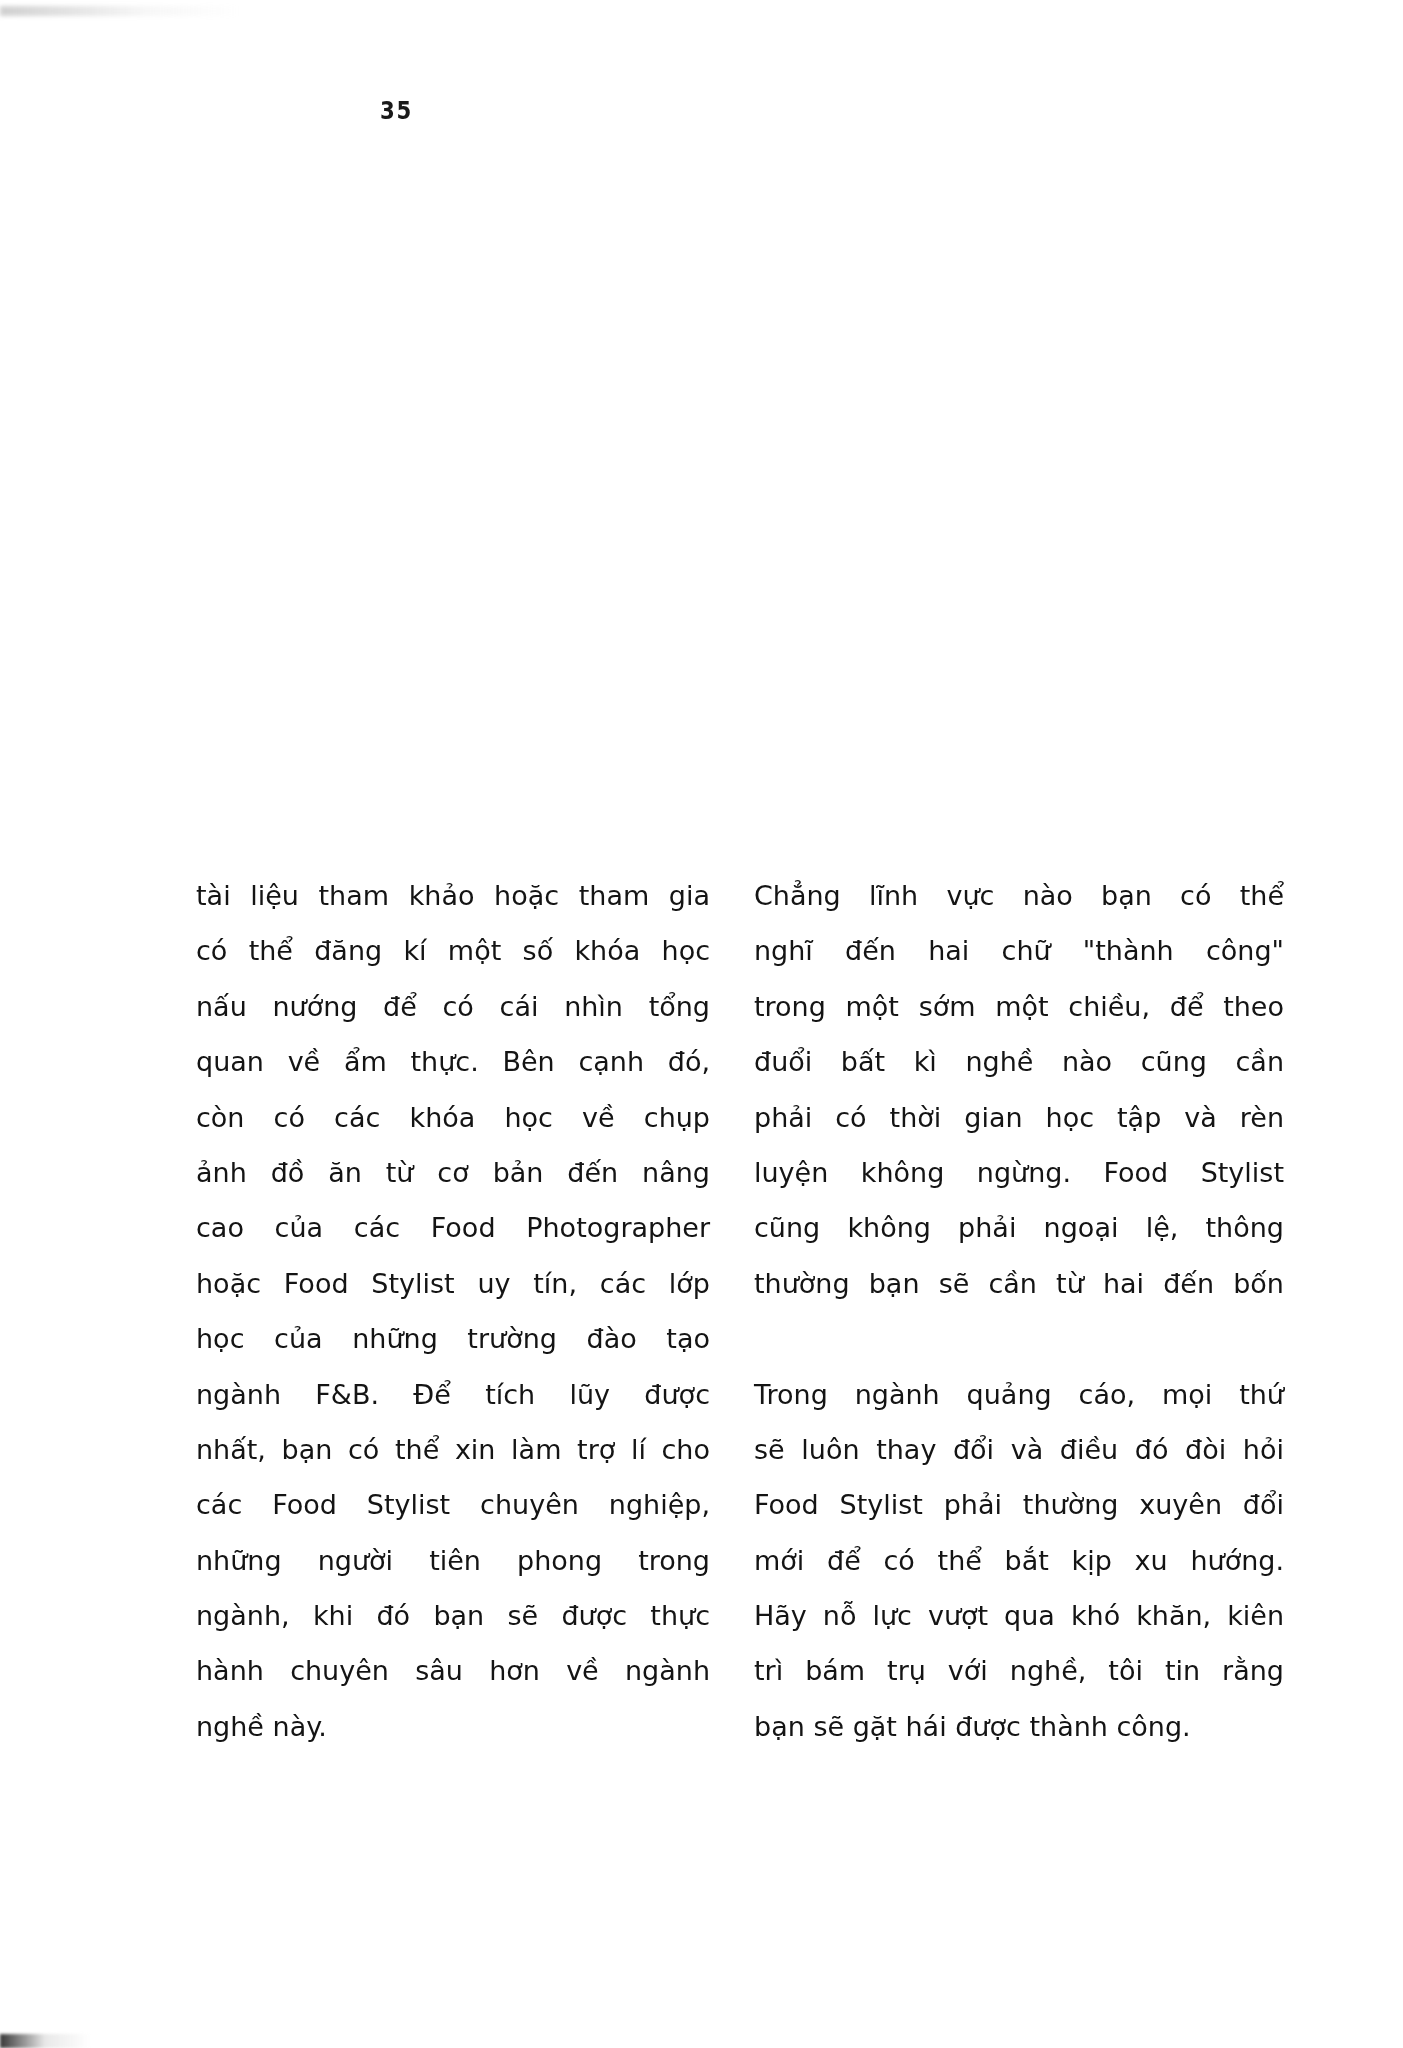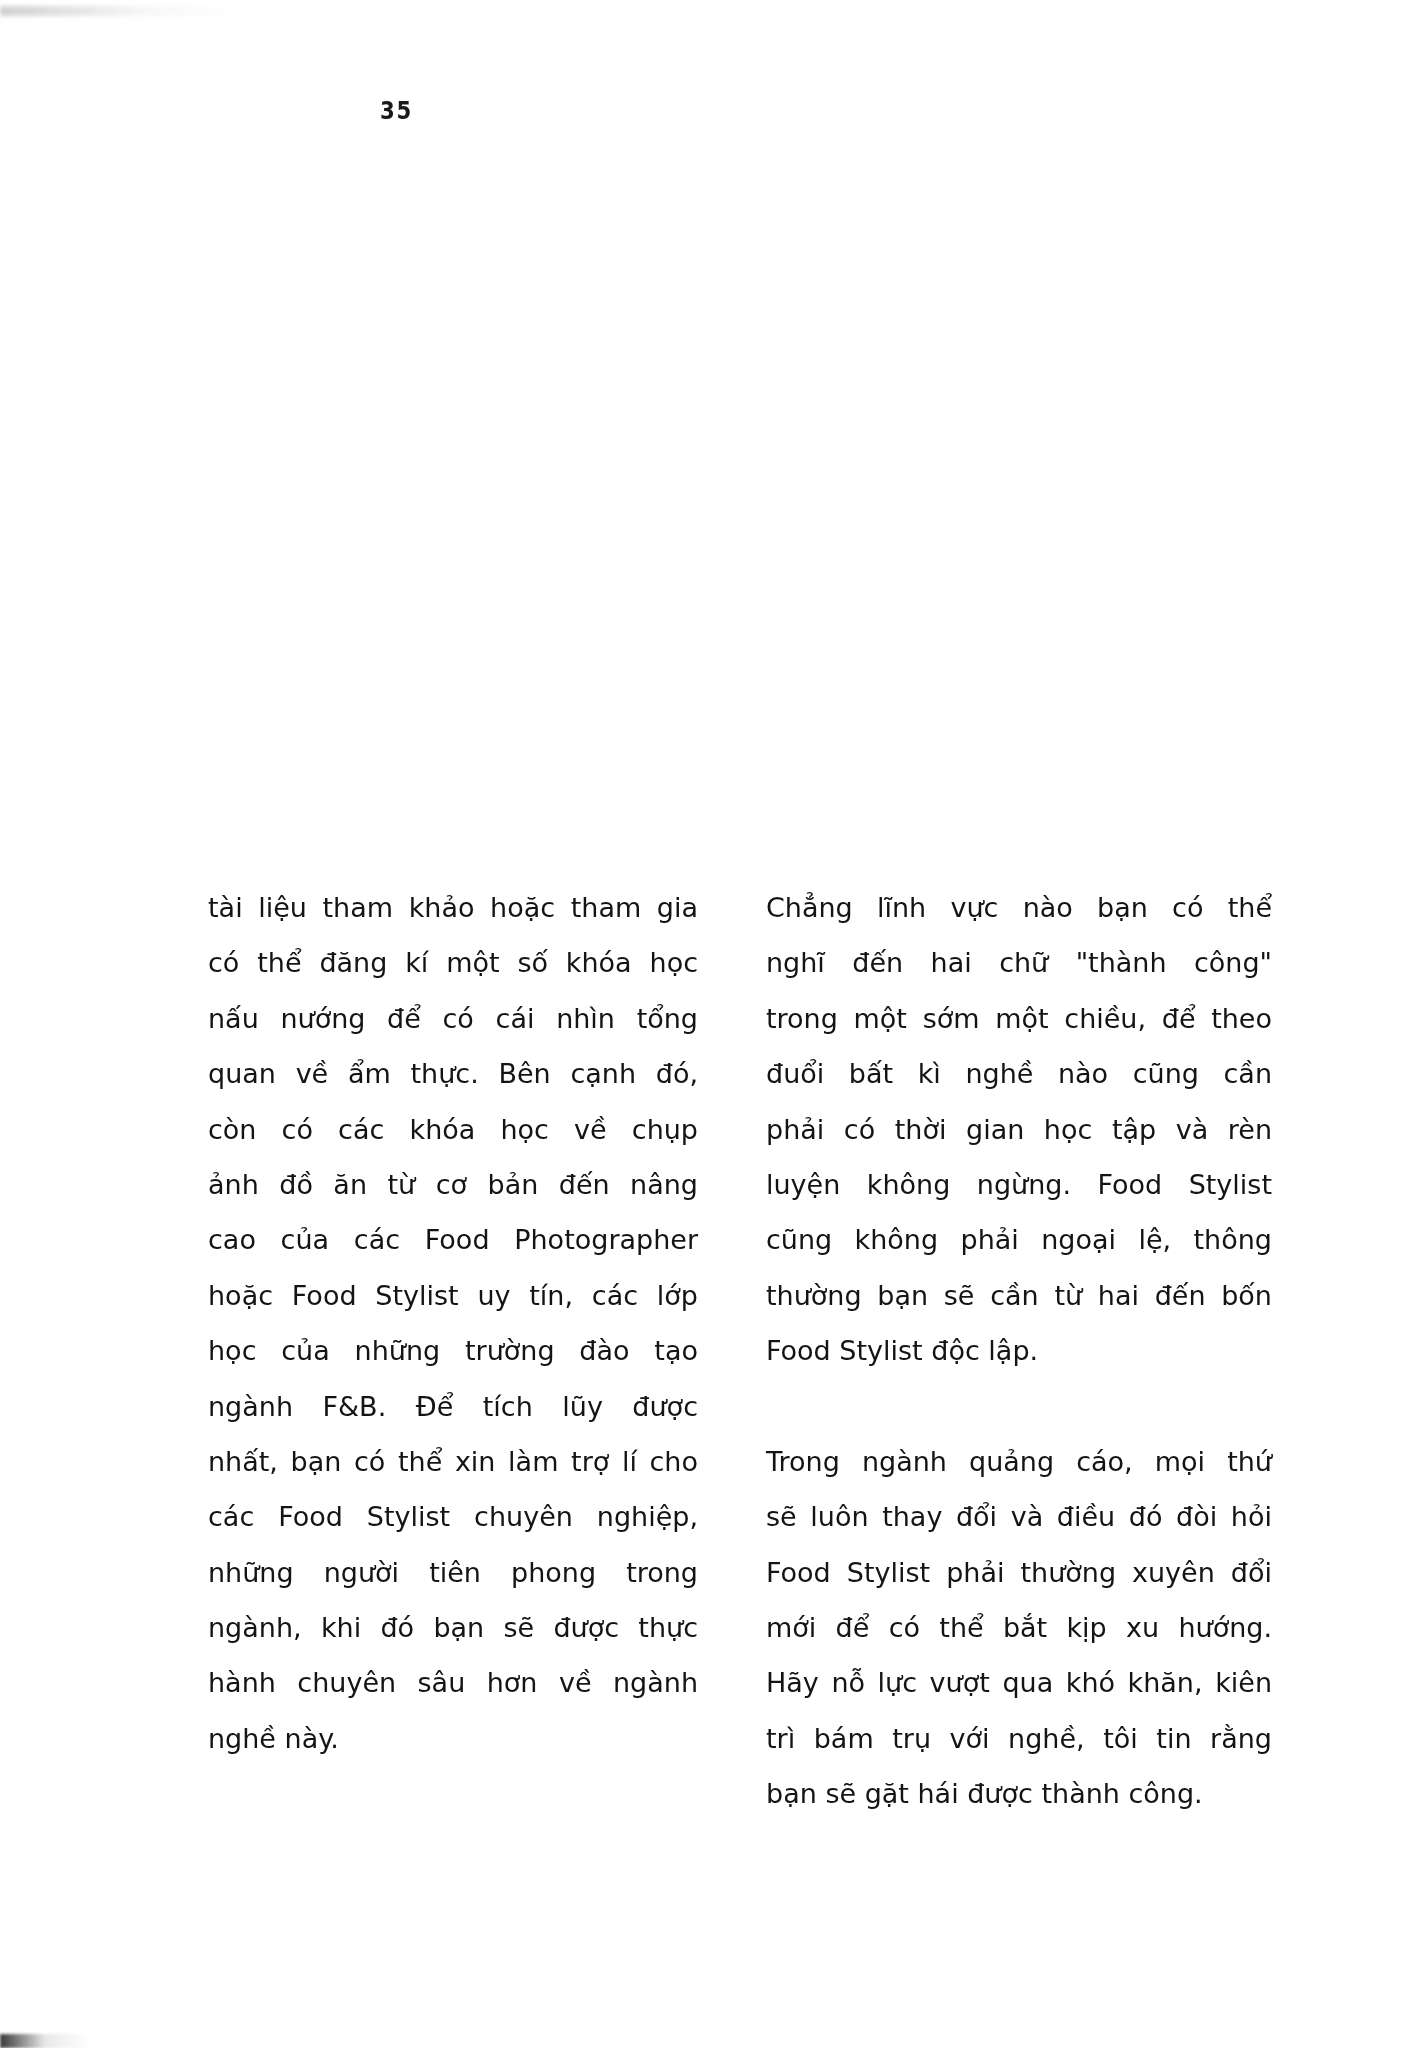--- a/index.html
+++ b/index.html
@@ -47,21 +47,21 @@
     }
     .column.left {
       left: 196px;
       width: 514px;
     }
     .column.right {
       left: 754px;
       width: 530px;
     }
     .paragraph {
-      margin: 12px;
+      margin: 0;
     }
     .paragraph + .paragraph {
       margin-top: 55.4px;
     }
     .line {
       display: block;
       height: 55.4px;
       line-height: 55.4px;
       font-size: 27px;
       text-align: justify;
@@ -105,21 +105,20 @@
 <div class="column right">
   <p class="paragraph">
     <span class="line">Chẳng lĩnh vực nào bạn có thể</span>
     <span class="line">nghĩ đến hai chữ "thành công"</span>
     <span class="line">trong một sớm một chiều, để theo</span>
     <span class="line">đuổi bất kì nghề nào cũng cần</span>
     <span class="line">phải có thời gian học tập và rèn</span>
     <span class="line">luyện không ngừng. Food Stylist</span>
     <span class="line">cũng không phải ngoại lệ, thông</span>
     <span class="line">thường bạn sẽ cần từ hai đến bốn</span>
-    <span class="line last">Food Stylist độc lập.</span>
   </p>
   <p class="paragraph">
     <span class="line">Trong ngành quảng cáo, mọi thứ</span>
     <span class="line">sẽ luôn thay đổi và điều đó đòi hỏi</span>
     <span class="line">Food Stylist phải thường xuyên đổi</span>
     <span class="line">mới để có thể bắt kịp xu hướng.</span>
     <span class="line">Hãy nỗ lực vượt qua khó khăn, kiên</span>
     <span class="line">trì bám trụ với nghề, tôi tin rằng</span>
     <span class="line last">bạn sẽ gặt hái được thành công.</span>
   </p>

